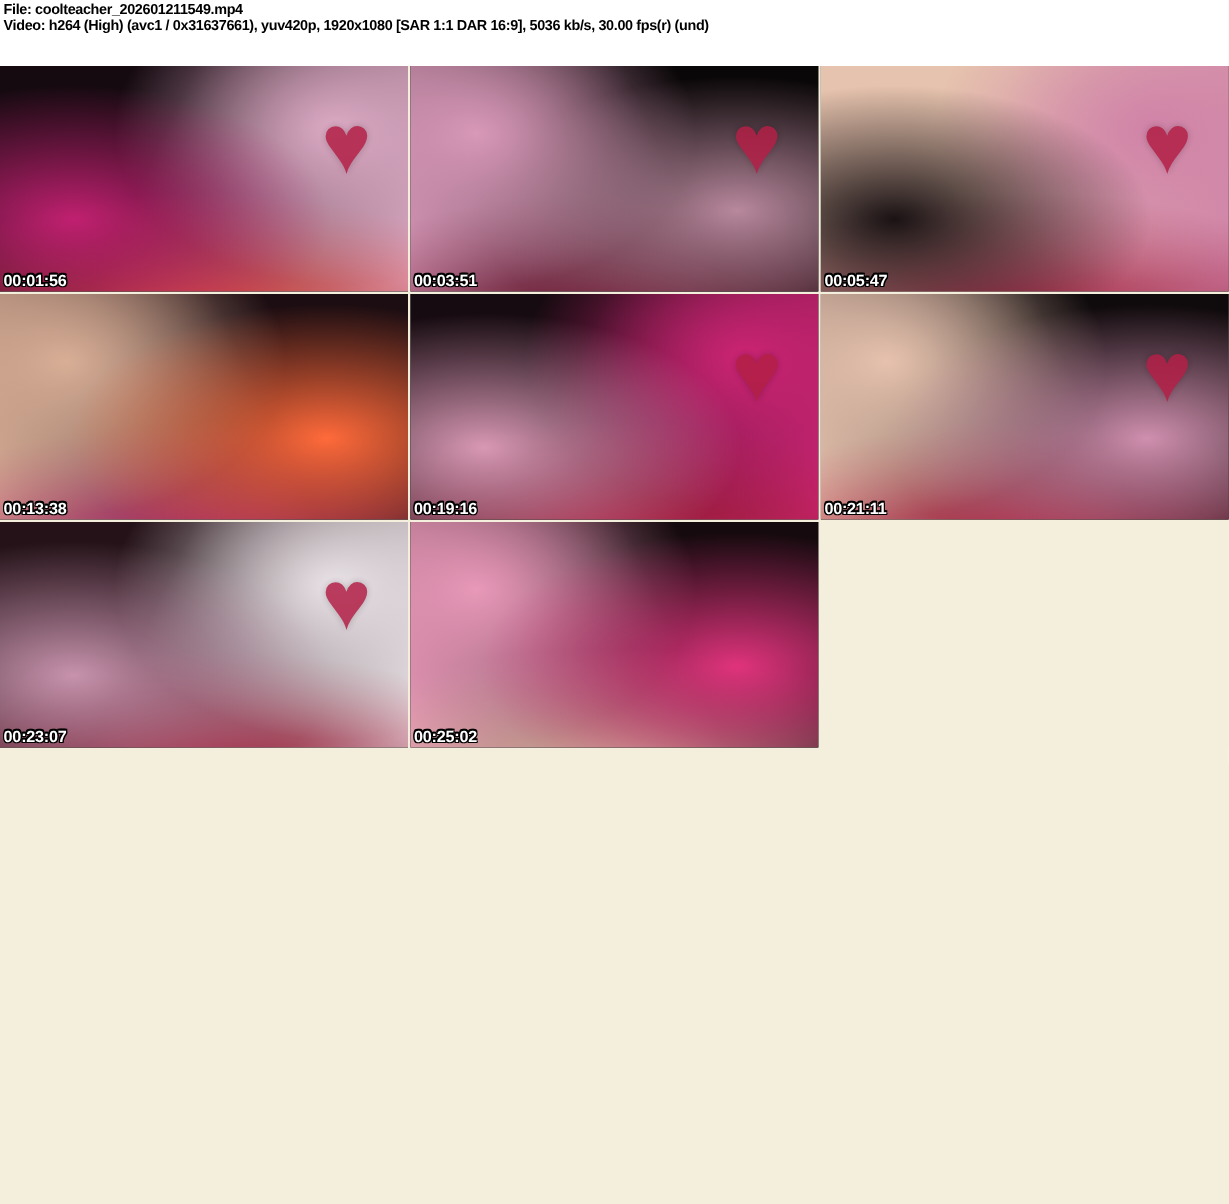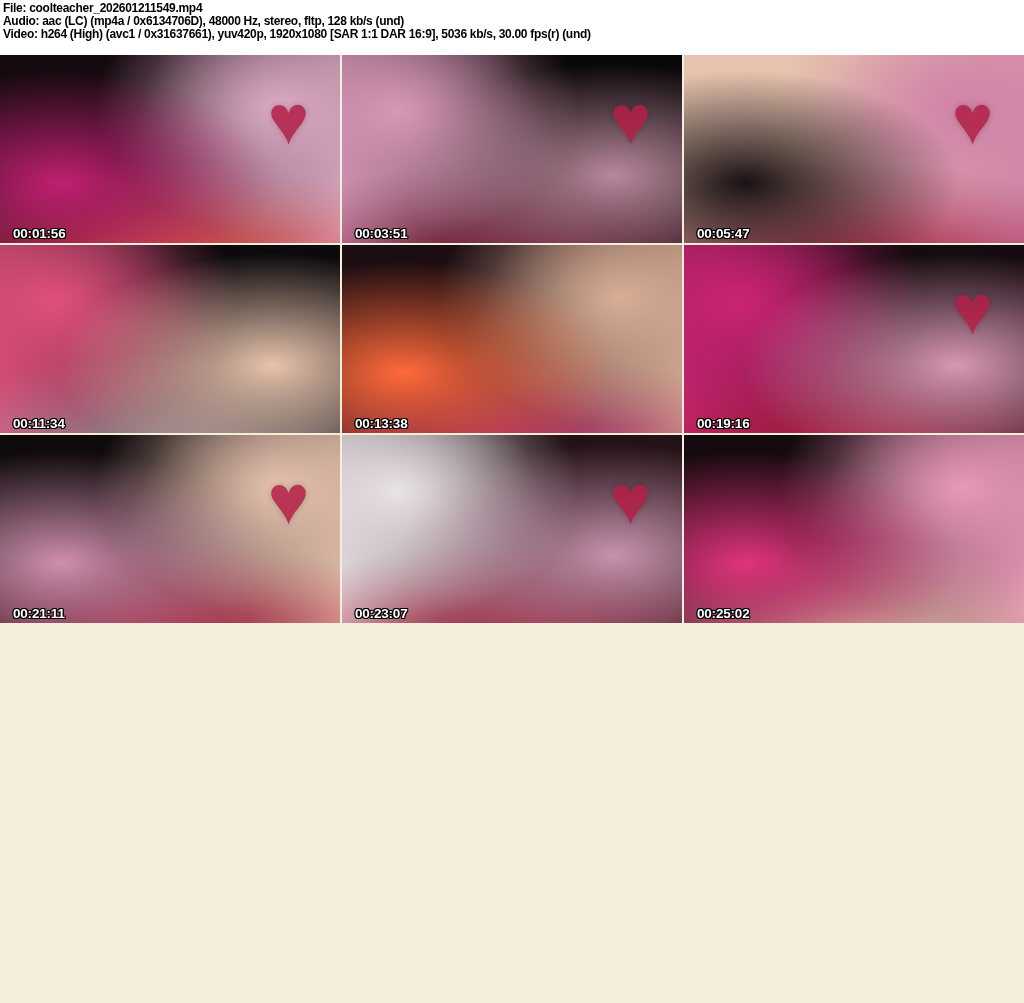--- a/index.html
+++ b/index.html
@@ -66,21 +66,21 @@
     right: 9%; top: 16%;
     font-size: 70px;
     line-height: 1;
     color: var(--heart, #b21f46);
     opacity: 0.85;
     text-shadow: 0 0 6px rgba(0,0,0,0.25);
     user-select: none;
   }
   .ts {
     position: absolute;
-    left: 13px; bottom: 2px;
+    left: 3px; bottom: 2px;
     font-size: 13.5px;
     font-weight: bold;
     letter-spacing: -0.2px;
     color: var(--timestamp-text, #ffffff);
     text-shadow:
       -1px -1px 0 var(--timestamp-outline, #000),
        1px -1px 0 var(--timestamp-outline, #000),
       -1px  1px 0 var(--timestamp-outline, #000),
        1px  1px 0 var(--timestamp-outline, #000),
        0 -1px 0 var(--timestamp-outline, #000),
@@ -89,44 +89,38 @@
        1px 0 0 var(--timestamp-outline, #000);
   }
 </style>
 </head>
 <body>
 
 <div class="sheet">
 
   <header class="info">
     <div class="info-line">File: coolteacher_202601211549.mp4</div>
-    <div class="info-line">Audio: aac (LC) (mp4a / 0x6134706D), 48000 Hz, stereo, fltp, 128 kb/s (und)</div>
     <div class="info-line">Video: h264 (High) (avc1 / 0x31637661), yuv420p, 1920x1080 [SAR 1:1 DAR 16:9], 5036 kb/s, 30.00 fps(r) (und)</div>
   </header>
 
   <div class="grid">
       <figure class="thumb" style="--c1: #150a10; --c2: #c02070; --c3: #dcaac4; --c4: #e04840;">
     <div class="art"></div>
     <span class="heart">♥</span>
     <span class="ts">00:01:56</span>
   </figure>
       <figure class="thumb" style="--c1: #0a0708; --c2: #b8889c; --c3: #d898b8; --c4: #701530;">
     <div class="art"></div>
     <span class="heart">♥</span>
     <span class="ts">00:03:51</span>
   </figure>
       <figure class="thumb" style="--c1: #e6c3ae; --c2: #1a1214; --c3: #d083a8; --c4: #a01f40;">
     <div class="art"></div>
     <span class="heart">♥</span>
     <span class="ts">00:05:47</span>
-  </figure>
-      <figure class="thumb" style="--c1: #0d0a0e; --c2: #e8c4ac; --c3: #e0507c; --c4: #9a8f96;">
-    <div class="art"></div>
-
-    <span class="ts">00:11:34</span>
   </figure>
       <figure class="thumb" style="--c1: #1c0d12; --c2: #ff6a3a; --c3: #d8ae96; --c4: #b02868;">
     <div class="art"></div>
 
     <span class="ts">00:13:38</span>
   </figure>
       <figure class="thumb" style="--c1: #160b10; --c2: #d898b4; --c3: #cc2474; --c4: #b01f3e;">
     <div class="art"></div>
     <span class="heart">♥</span>
     <span class="ts">00:19:16</span>

